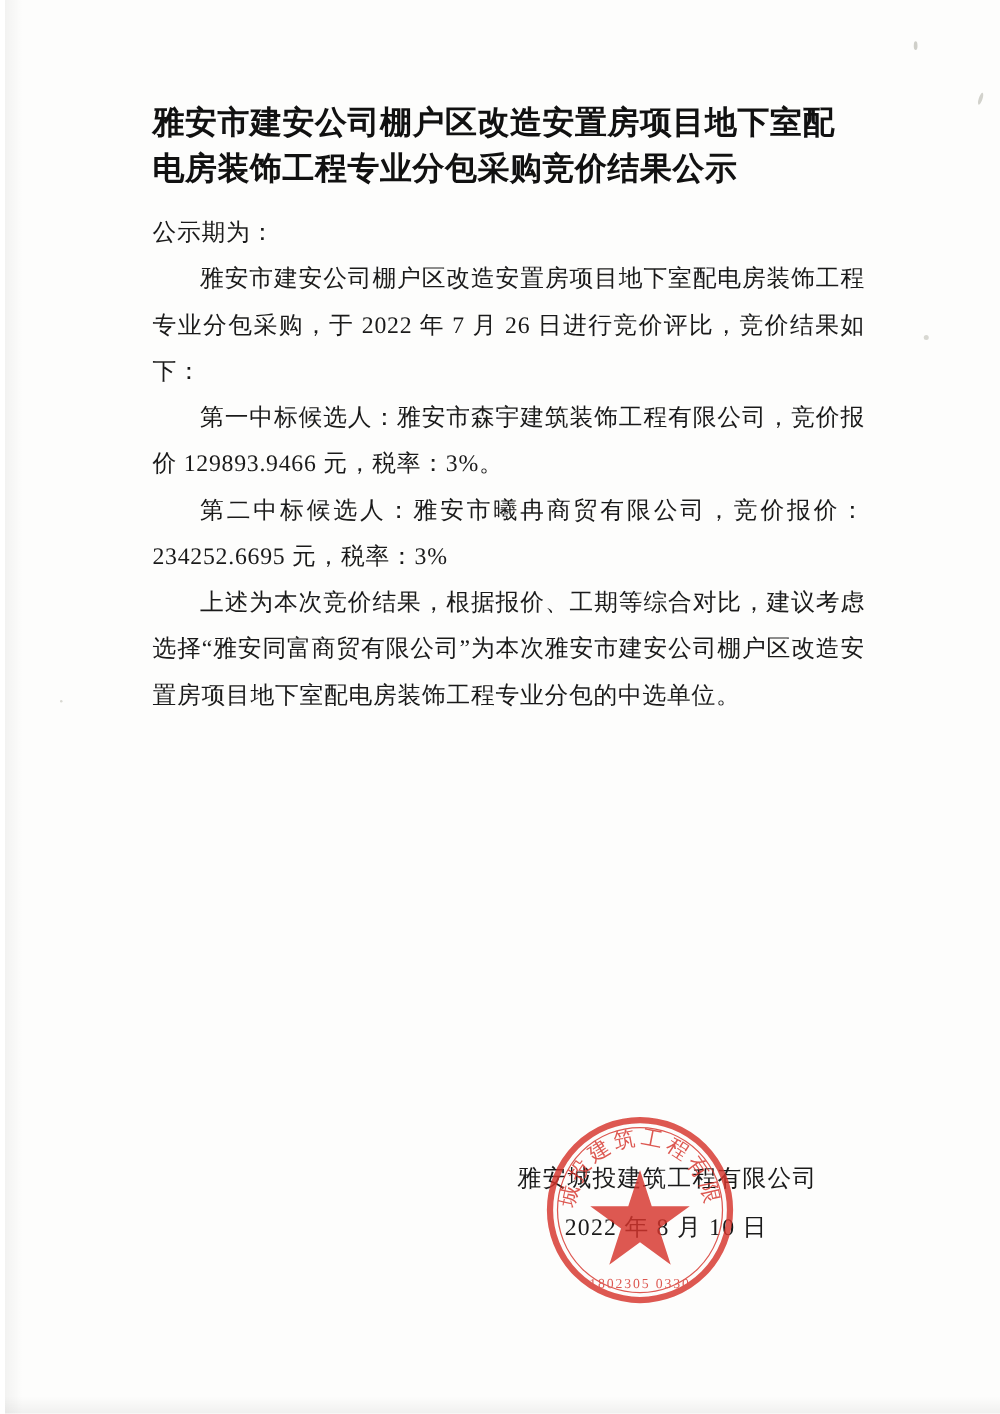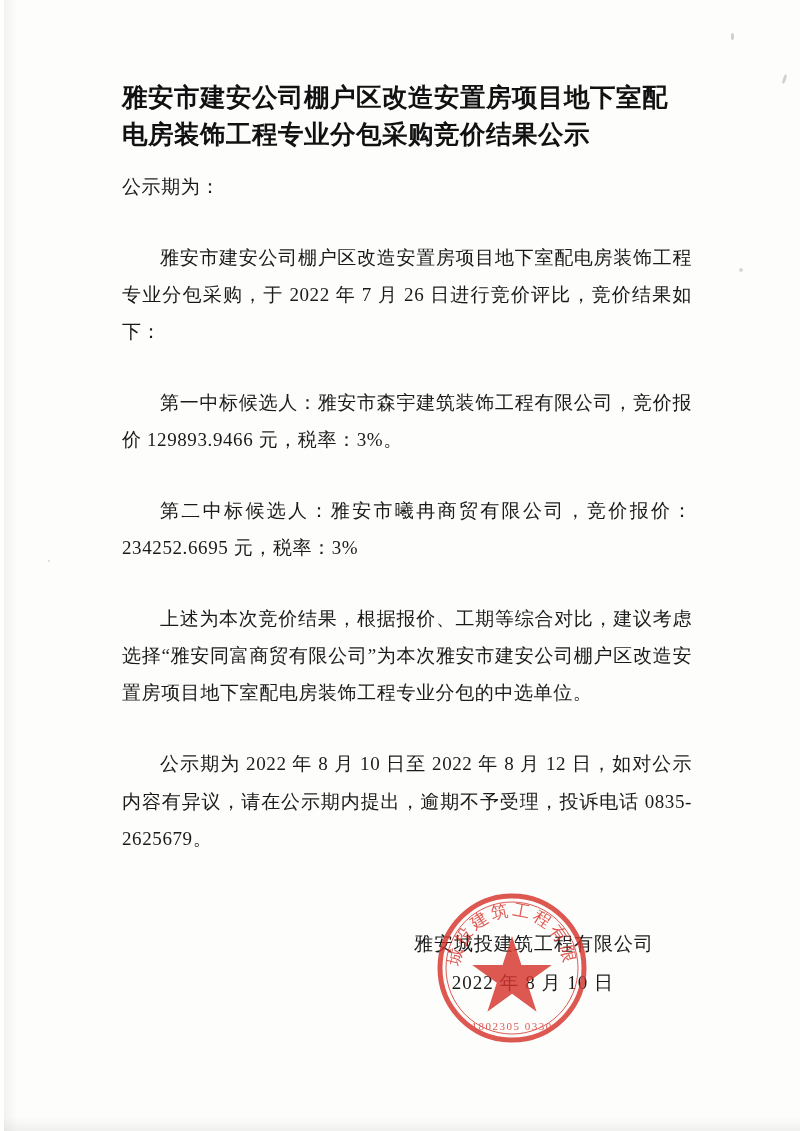--- a/index.html
+++ b/index.html
@@ -40,21 +40,20 @@
   .para {
     font-size: 19px;
     line-height: 1.95;
     letter-spacing: 0.6px;
     margin: 0;
     text-align: justify;
     color: #1a1a1a;
   }
   .indent {
     text-indent: 2em;
-    margin-top: 34px;
   }
   .sign-block {
     position: absolute;
     left: 118px;
     top: 925px;
     width: 570px;
     text-align: right;
     font-size: 19px;
     line-height: 2.05;
     letter-spacing: 1px;
@@ -118,21 +117,20 @@
 
   <div class="content">
     <h1 class="doc-title">雅安市建安公司棚户区改造安置房项目地下室配电房装饰工程专业分包采购竞价结果公示</h1>
 
     <p class="para">公示期为：</p>
 
     <p class="para indent">雅安市建安公司棚户区改造安置房项目地下室配电房装饰工程专业分包采购，于 2022 年 7 月 26 日进行竞价评比，竞价结果如下：</p>
     <p class="para indent">第一中标候选人：雅安市森宇建筑装饰工程有限公司，竞价报价 129893.9466 元，税率：3%。</p>
     <p class="para indent">第二中标候选人：雅安市曦冉商贸有限公司，竞价报价：234252.6695 元，税率：3%</p>
     <p class="para indent">上述为本次竞价结果，根据报价、工期等综合对比，建议考虑选择“雅安同富商贸有限公司”为本次雅安市建安公司棚户区改造安置房项目地下室配电房装饰工程专业分包的中选单位。</p>
-    <p class="para indent">公示期为 2022 年 8 月 10 日至 2022 年 8 月 12 日，如对公示内容有异议，请在公示期内提出，逾期不予受理，投诉电话 0835-2625679。</p>
   </div>
 
   <div class="sign-block">
     <div class="sign-line">雅安城投建筑工程有限公司</div>
     <div class="sign-date">2022 年 8 月 10 日</div>
   </div>
 
   <div class="seal">
     <svg width="160" height="160" viewBox="0 0 160 160" xmlns="http://www.w3.org/2000/svg">
       <g opacity="0.82">

